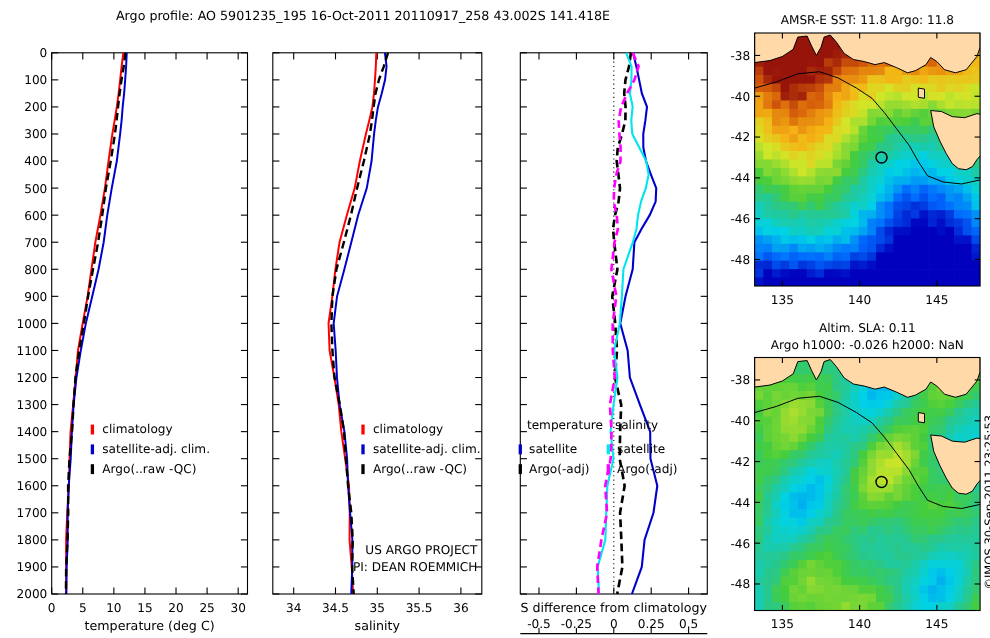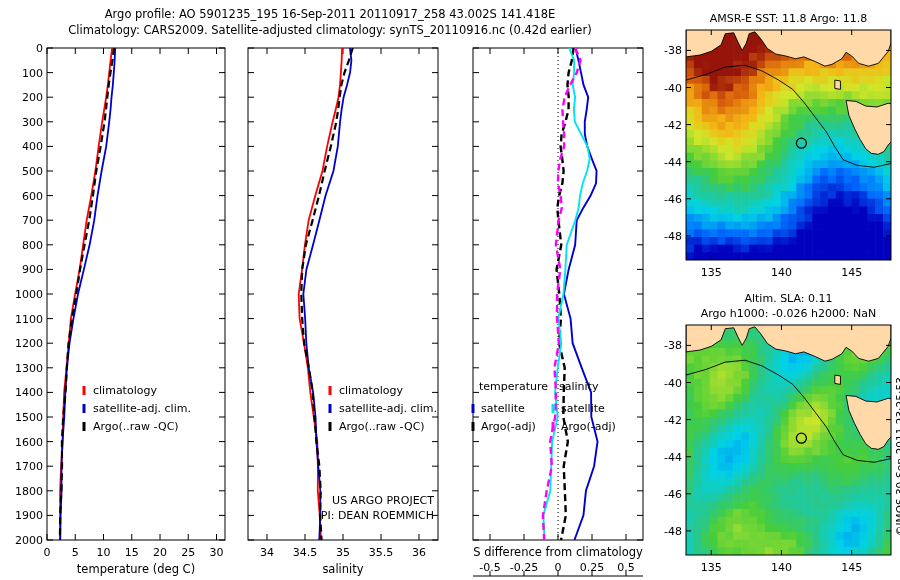--- a/index.html
+++ b/index.html
@@ -17,22 +17,21 @@
   .maptitle{font-size:11px;text-anchor:middle;}
   .maplbl{font-size:11px;}
   #copyright{position:absolute;left:883px;top:366px;width:16px;height:170px;}
   #copyright span{display:block;transform-origin:0 0;transform:rotate(-90deg) translate(-170px,11px);
        white-space:nowrap;font-size:10.5px;}
 </style>
 </head>
 <body>
 
 <div id="title-block">
-  <div>Argo profile: AO 5901235_195 16-Sep-2011 20110917_258 43.002S 141.418E</div>
-  <div>Climatology: CARS2009. Satellite-adjusted climatology: synTS_20110916.nc (0.42d earlier)</div>
+  <div>Argo profile: AO 5901235_195 16-Oct-2011 20110917_258 43.002S 141.418E</div>
 </div>
 
 <svg class="abs" id="svg-temp" style="left:0px;top:38px;" width="240" height="542">
   <g id="g-temp">
       <rect x="47" y="10" width="178" height="492" fill="#fff" stroke="#000" stroke-width="1"></rect>
       <line x1="47" y1="10" x2="53" y2="10" stroke="#000" stroke-width="1"></line>
       <line x1="225" y1="10" x2="219" y2="10" stroke="#000" stroke-width="1"></line>
       <text x="43" y="14" class="tklbl" text-anchor="end">0</text>
       <line x1="47" y1="34.6" x2="53" y2="34.6" stroke="#000" stroke-width="1"></line>
       <line x1="225" y1="34.6" x2="219" y2="34.6" stroke="#000" stroke-width="1"></line>

